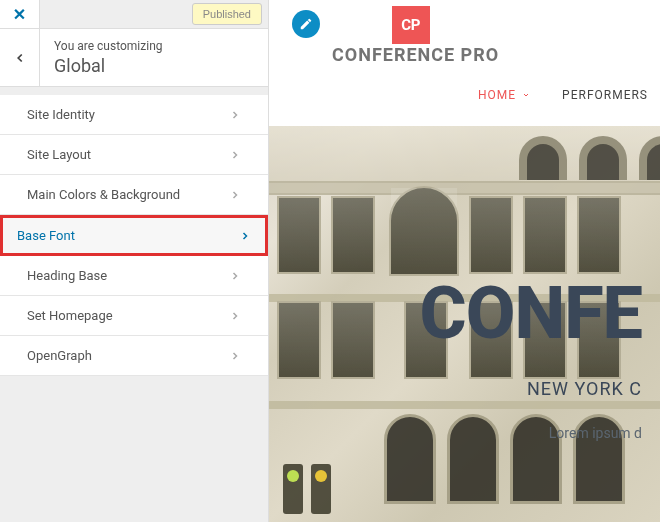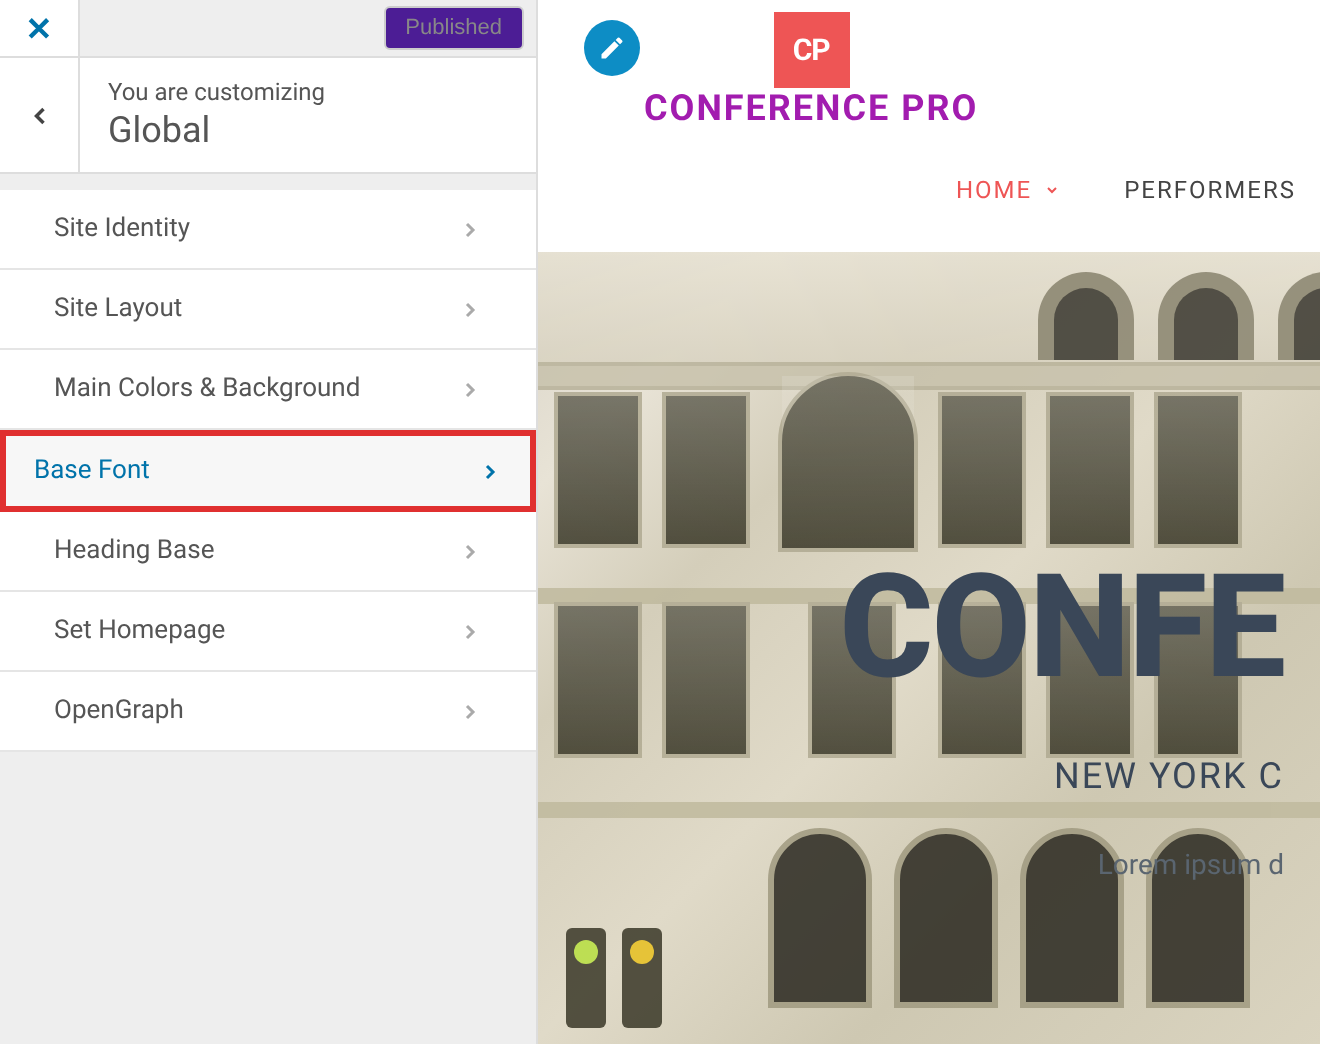--- a/index.html
+++ b/index.html
@@ -3,21 +3,21 @@
   <meta charset="utf-8">
   <style>
     * { margin: 0; padding: 0; box-sizing: border-box; }
     body { font-family: -apple-system, BlinkMacSystemFont, "Segoe UI", Roboto, sans-serif; width: 660px; height: 522px; overflow: hidden; display: flex; }
     
     .sidebar { width: 269px; height: 100%; background: #eeeeee; display: flex; flex-direction: column; border-right: 1px solid #ddd; }
     
     .topbar { height: 29px; display: flex; background: #eeeeee; border-bottom: 1px solid #ddd; }
     .close-btn { width: 40px; height: 29px; background: #fff; border: 1px solid #ddd; border-top: none; border-left: none; display: flex; align-items: center; justify-content: center; color: #0073aa; font-size: 16px; font-weight: bold; cursor: pointer; }
     .topbar-spacer { flex: 1; }
-    .publish-btn { margin: 3px 6px; padding: 3px 10px; background: #4c1d95; border: 1px solid #ccc; border-radius: 3px; font-size: 11px; color: #888; cursor: pointer; }
+    .publish-btn { margin: 3px 6px; padding: 3px 10px; background: #fef9c3; border: 1px solid #ccc; border-radius: 3px; font-size: 11px; color: #888; cursor: pointer; }
     
     .breadcrumb { display: flex; background: #fff; border-bottom: 1px solid #ddd; }
     .back-btn { width: 40px; display: flex; align-items: center; justify-content: center; border-right: 1px solid #ddd; cursor: pointer; }
     .back-btn svg { width: 14px; height: 14px; stroke: #444; }
     .breadcrumb-text { padding: 10px 14px; flex: 1; }
     .breadcrumb-label { font-size: 12px; color: #555; }
     .breadcrumb-title { font-size: 18px; color: #555; margin-top: 2px; }
     
     .gap { height: 8px; background: #eeeeee; }
     
@@ -31,21 +31,21 @@
     
     .preview { flex: 1; position: relative; background: #fff; overflow: hidden; }
     
     .preview-header { height: 126px; background: #fff; position: relative; }
     
     .edit-circle { position: absolute; top: 10px; left: 23px; width: 28px; height: 28px; background: #0d8dc5; border-radius: 50%; display: flex; align-items: center; justify-content: center; cursor: pointer; z-index: 5; }
     .edit-circle svg { width: 14px; height: 14px; fill: #fff; }
     
     .logo-area { position: absolute; top: 6px; left: 53px; display: flex; align-items: center; flex-direction: column; }
     .logo-box { width: 38px; height: 38px; background: #ee5555; display: flex; align-items: center; justify-content: center; color: #fff; font-weight: bold; font-size: 15px; letter-spacing: -0.5px; }
-    .logo-text { font-size: 18px; font-weight: 700; letter-spacing: 1px; color: #a21caf; }
+    .logo-text { margin-left: 10px; font-size: 18px; font-weight: 700; letter-spacing: 1px; color: #737373; }
     
     .nav { position: absolute; top: 88px; right: 12px; display: flex; gap: 32px; align-items: center; font-size: 12px; letter-spacing: 1px; }
     .nav-item { display: flex; align-items: center; gap: 6px; cursor: pointer; }
     .nav-item.active { color: #ee5555; }
     .nav-item svg { width: 8px; height: 8px; stroke: #ee5555; }
     .nav-item.inactive { color: #444; }
     
     .hero { position: absolute; top: 126px; left: 0; right: 0; bottom: 0; }
     .hero-bg { position: absolute; inset: 0; background: linear-gradient(135deg, #d9d4c8 0%, #e8e3d6 15%, #d4ceba 30%, #e0dac8 50%, #cec8b2 70%, #dad4c0 100%); }
     

